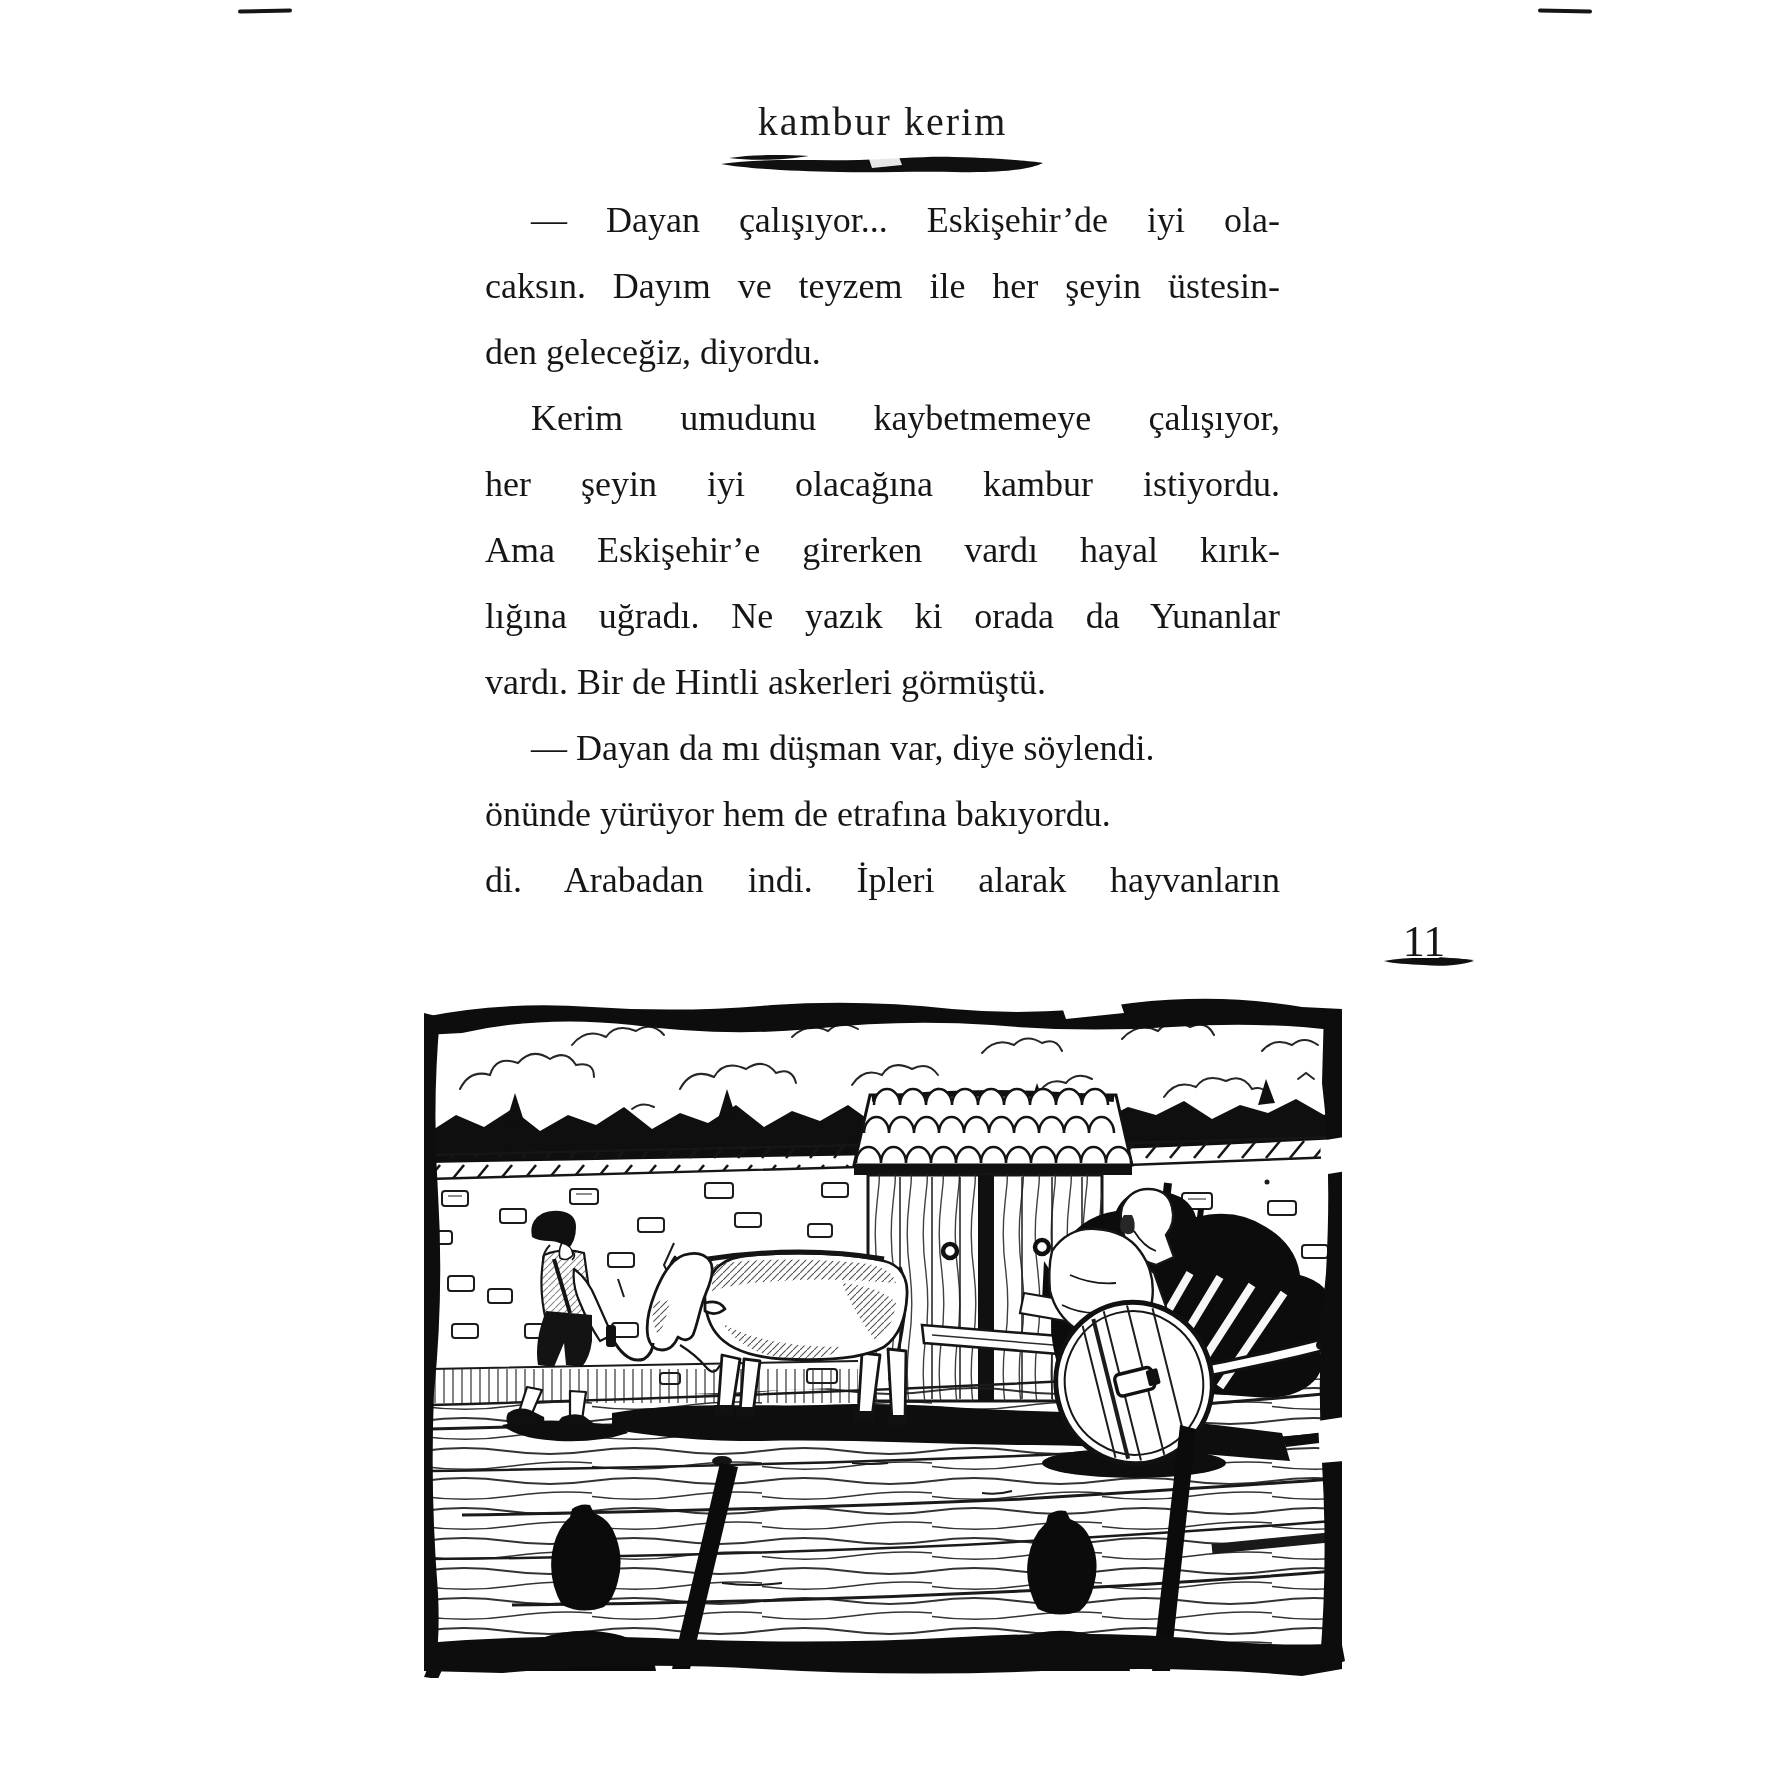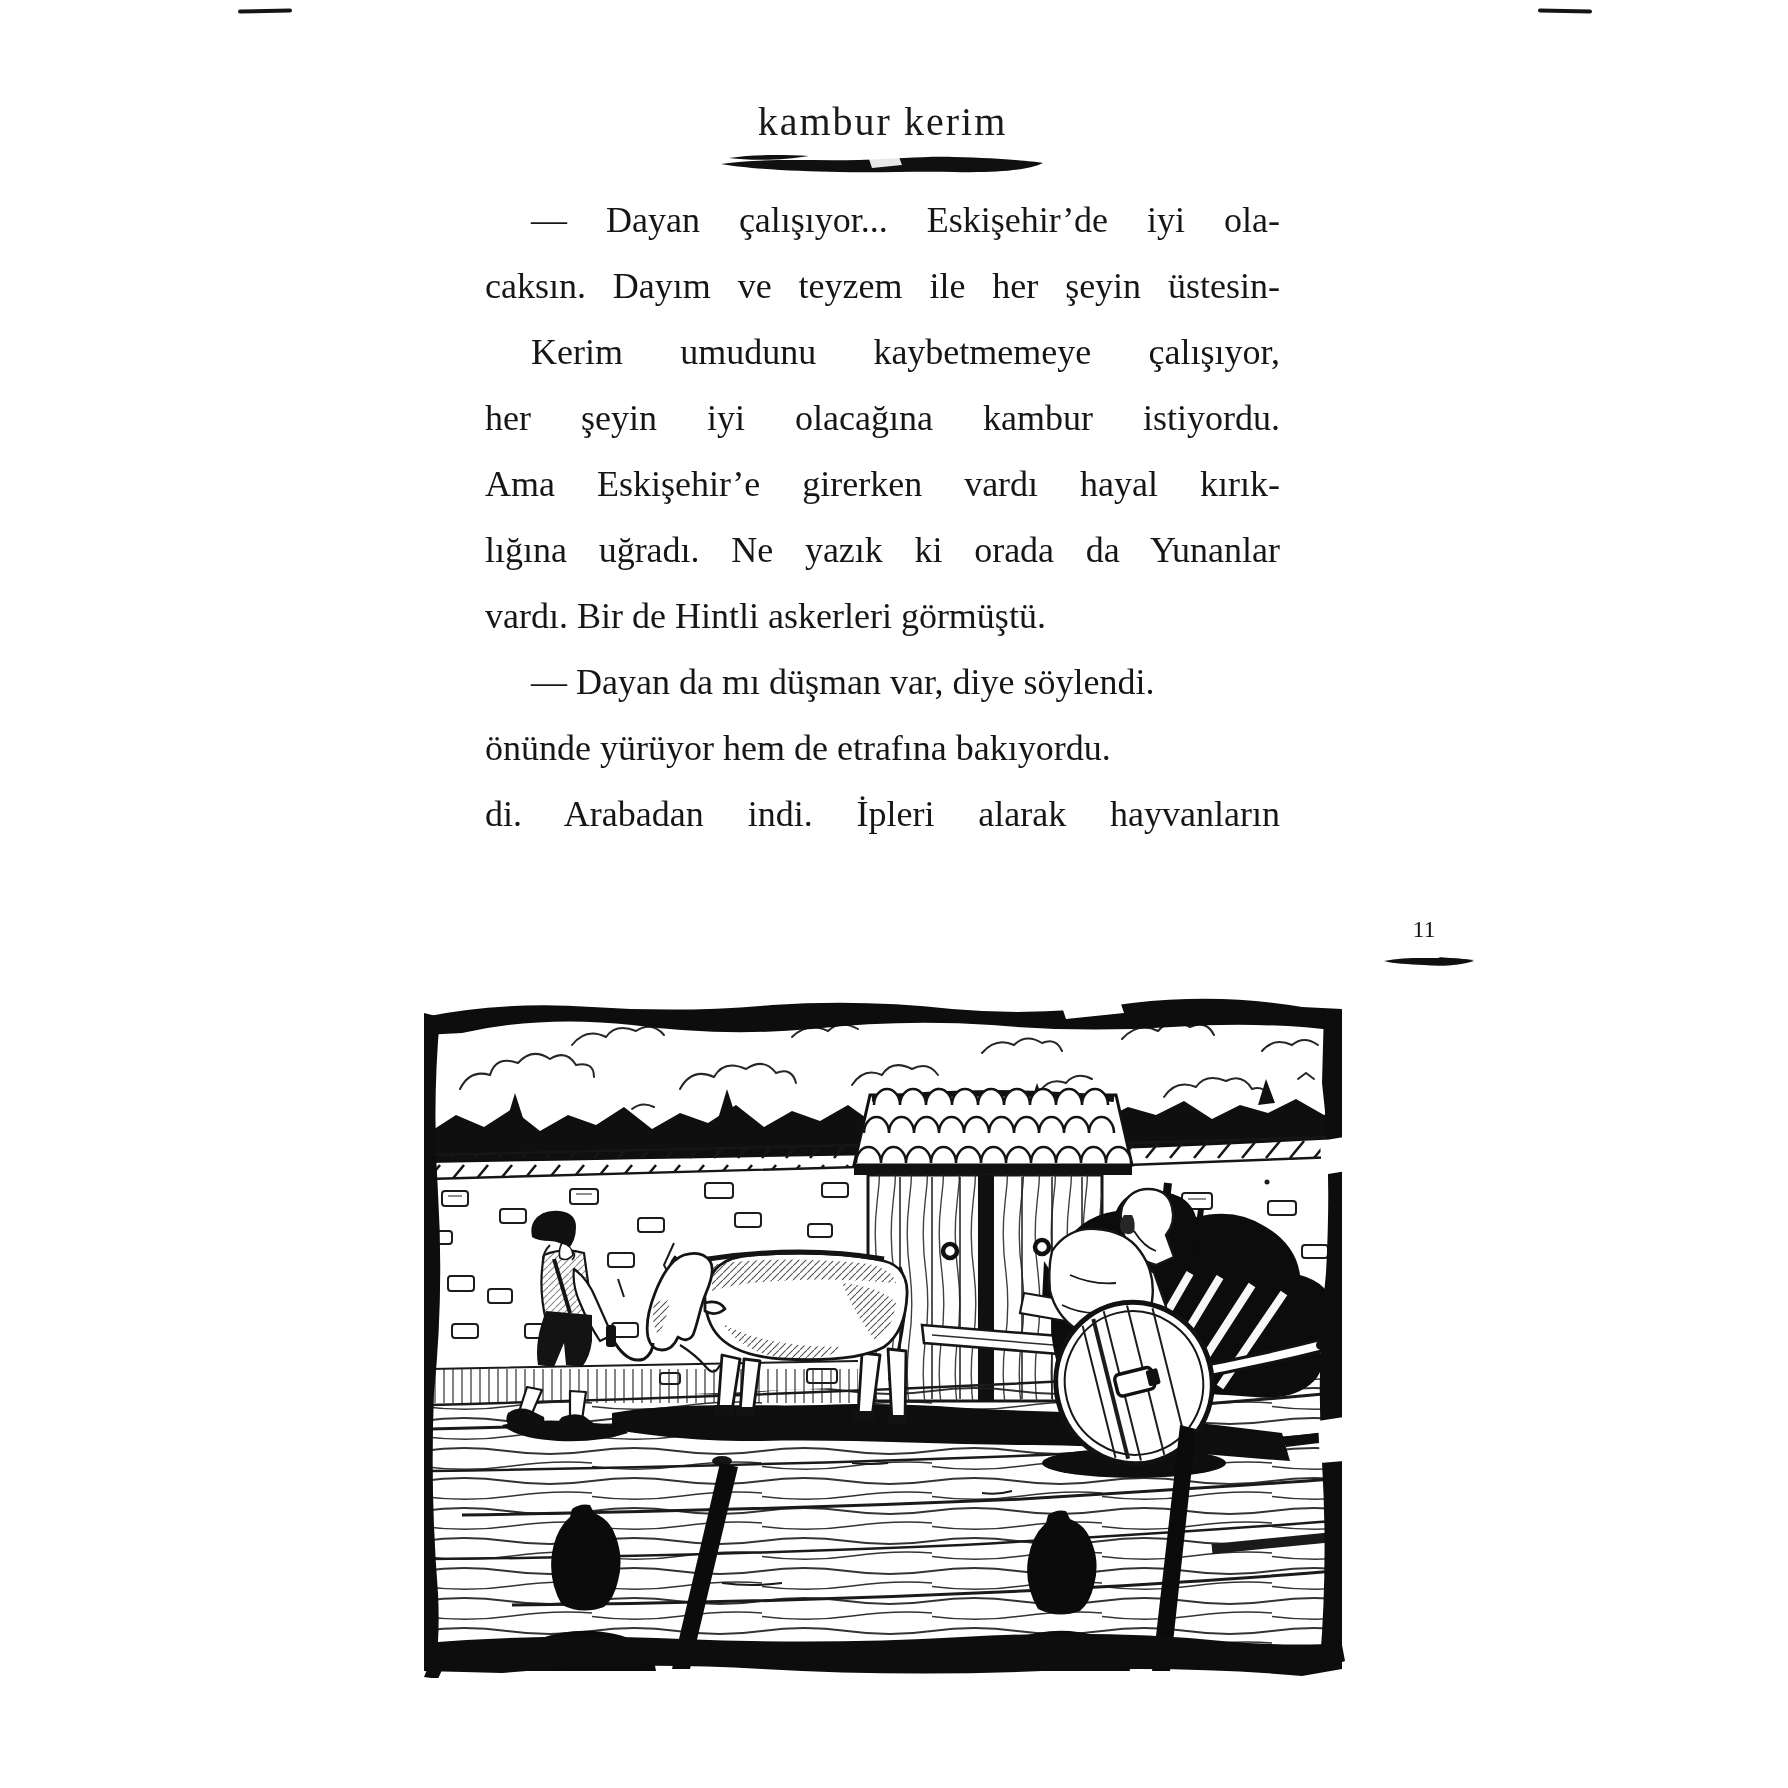--- a/index.html
+++ b/index.html
@@ -8,21 +8,21 @@
   .crop-mark{position:absolute;top:9px;height:4px;background:#151515;border-radius:2px;}
   .crop-mark.left{left:238px;width:54px;transform:skewY(-1deg);}
   .crop-mark.right{left:1538px;width:54px;transform:skewY(1deg);}
   .chapter-title{position:absolute;left:485px;top:98px;width:795px;text-align:center;
         font-size:40px;letter-spacing:2px;color:#1a1a1a;}
   .title-flourish{position:absolute;left:719px;top:149px;}
   .text-block{position:absolute;left:485px;top:187px;width:795px;font-size:36px;line-height:66px;}
   .line{width:795px;white-space:nowrap;}
   .line.jt{text-align:justify;text-align-last:justify;white-space:normal;height:66px;overflow:hidden;}
   .line.ind{text-indent:46px;}
-  .page-number{position:absolute;left:1391px;top:916px;width:66px;text-align:center;font-size:24px;}
+  .page-number{position:absolute;left:1391px;top:916px;width:66px;text-align:center;font-size:44px;}
   .pagenum-flourish{position:absolute;left:1382px;top:953px;}
   .illustration{position:absolute;left:422px;top:993px;width:923px;height:685px;margin:0;}
 </style>
 </head>
 <body>
 
 <div class="page">
 
   <div class="crop-mark left"></div>
   <div class="crop-mark right"></div>
@@ -31,20 +31,21 @@
 
   <svg class="title-flourish" width="326" height="26" viewBox="0 0 326 26">
     <path fill="#101010" d="M2,15 C40,9 90,12 140,11 C180,10 205,7 235,8 C280,9 310,12 324,14 C310,21 280,24 235,23 C195,22 160,24 120,23 C75,22 30,20 2,15 Z"></path>
     <path fill="#101010" d="M10,9 C36,5 66,6 90,7 C66,11 34,12 10,9 Z"></path>
     <path fill="#ffffff" d="M150,10 l30,-2 3,8 -30,3 z" opacity="0.9"></path>
   </svg>
 
   <main class="text-block">
     <div class="line ind jt">— Dayan çalışıyor... Eskişehir’de iyi ola-</div>
     <div class="line jt">caksın. Dayım ve teyzem ile her şeyin üstesin-</div>
+    <div class="line">den geleceğiz, diyordu.</div>
     <div class="line ind jt">Kerim umudunu kaybetmemeye çalışıyor,</div>
     <div class="line jt">her şeyin iyi olacağına kambur istiyordu.</div>
     <div class="line jt">Ama Eskişehir’e girerken vardı hayal kırık-</div>
     <div class="line jt">lığına uğradı. Ne yazık ki orada da Yunanlar</div>
     <div class="line">vardı. Bir de Hintli askerleri görmüştü.</div>
     <div class="line ind">— Dayan da mı düşman var, diye söylendi.</div>
     <div class="line">önünde yürüyor hem de etrafına bakıyordu.</div>
     <div class="line jt">di. Arabadan indi. İpleri alarak hayvanların</div>
   </main>
 

